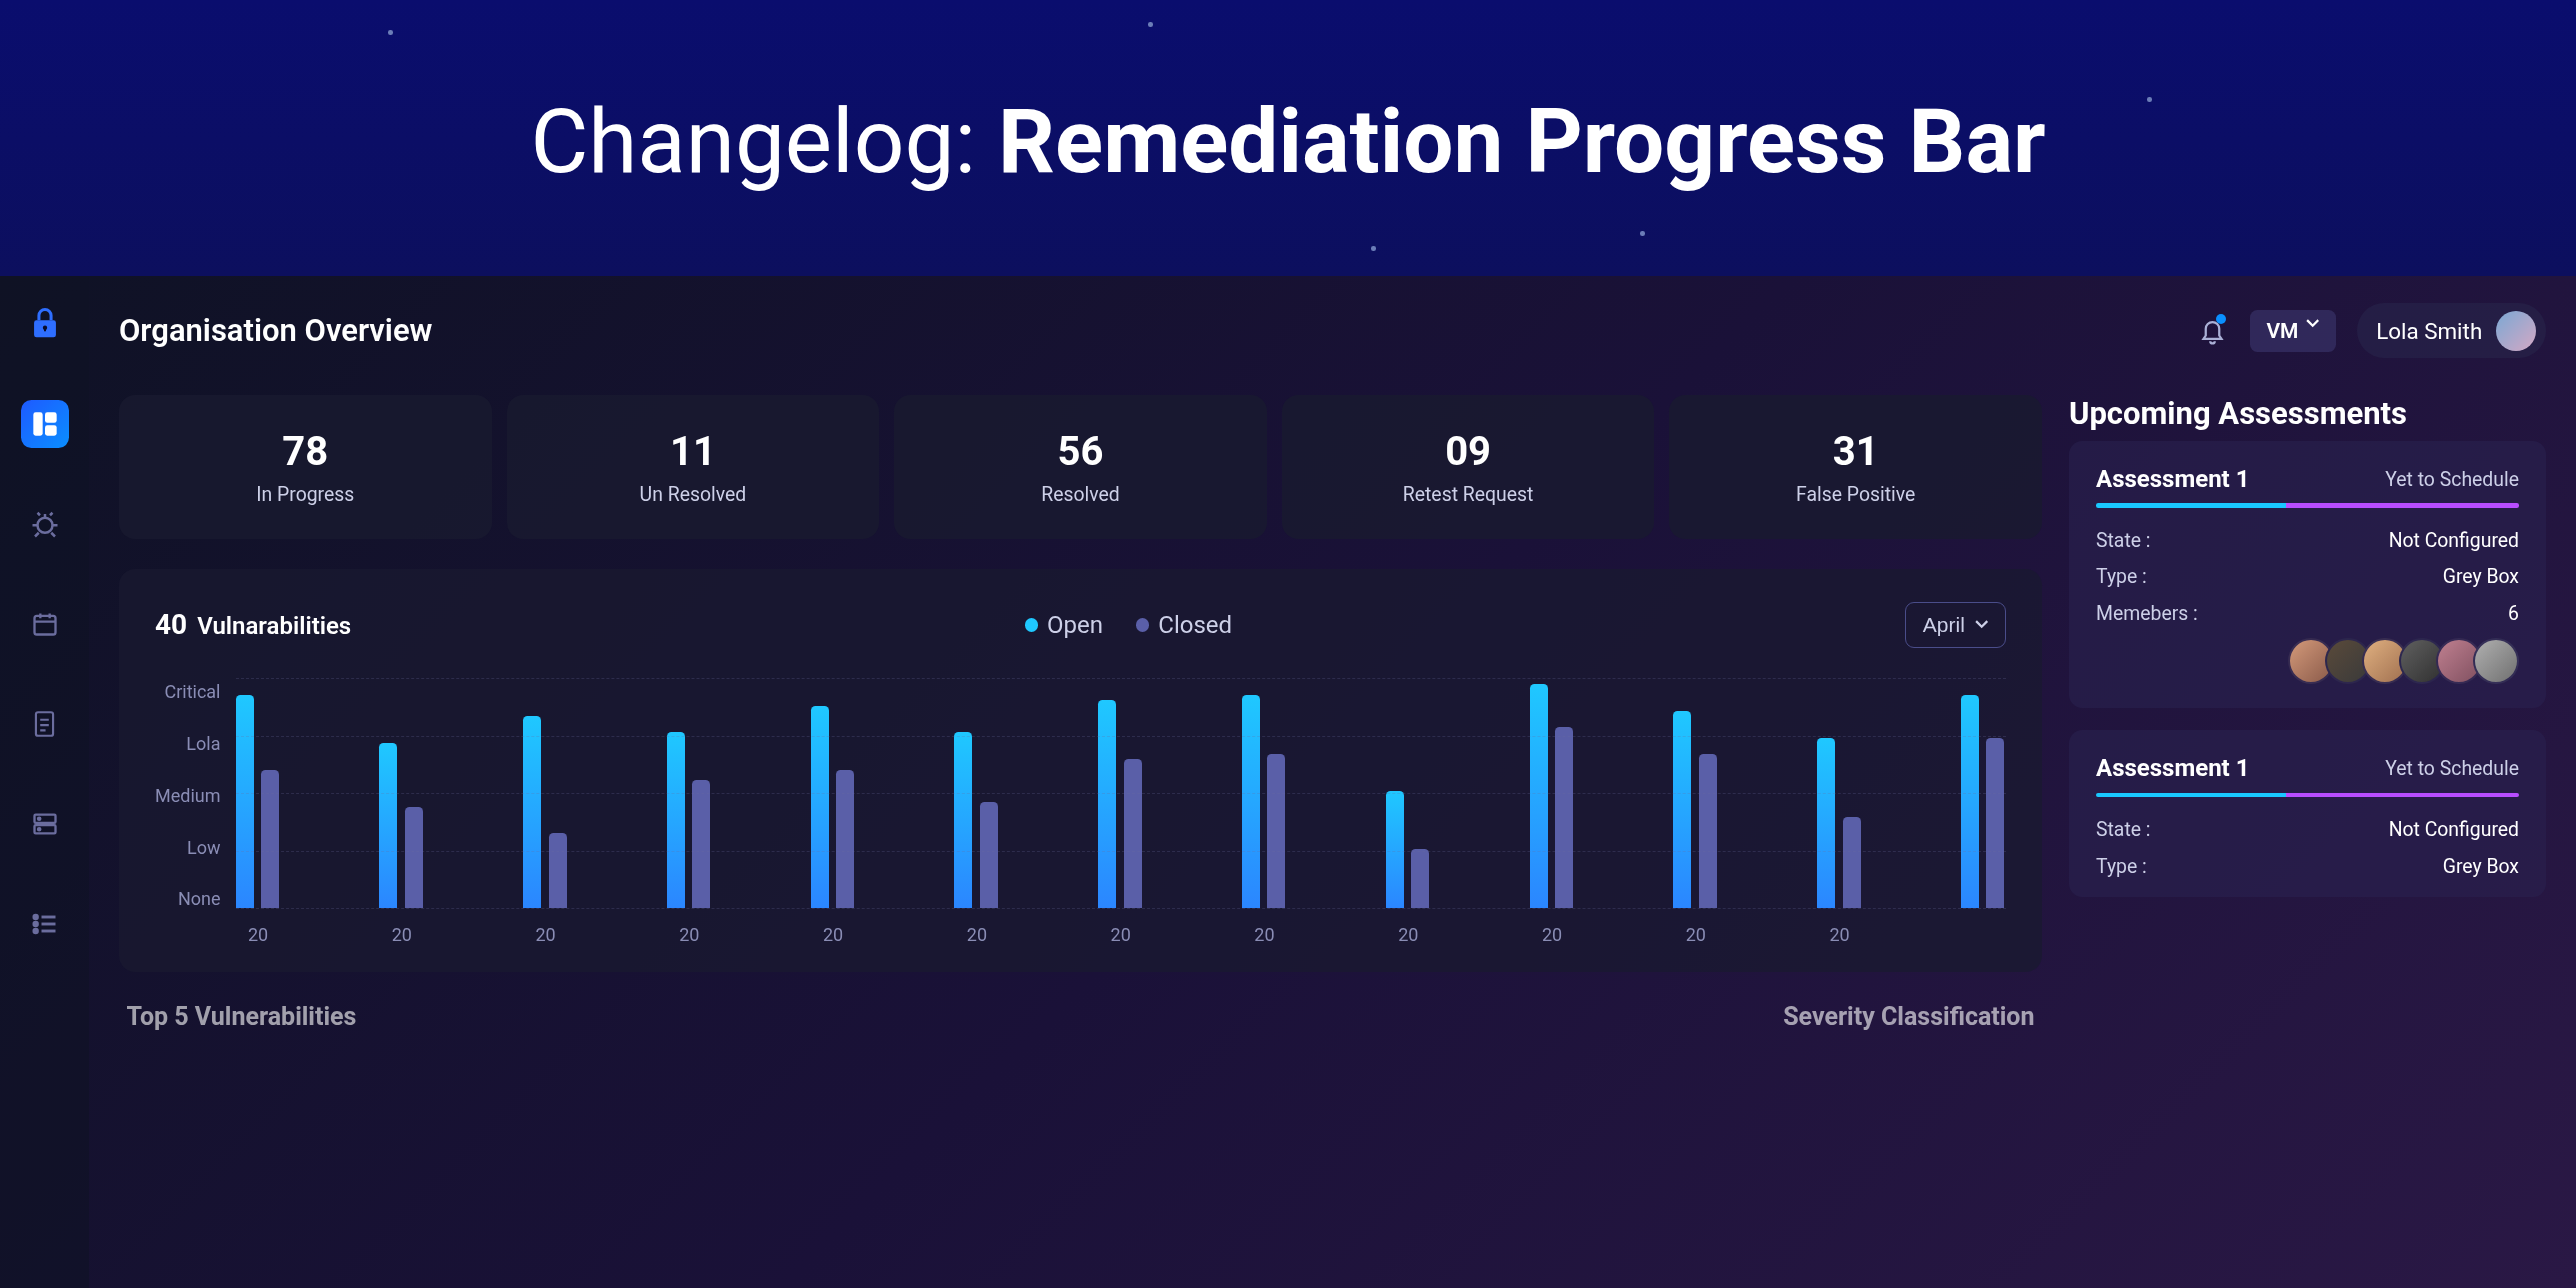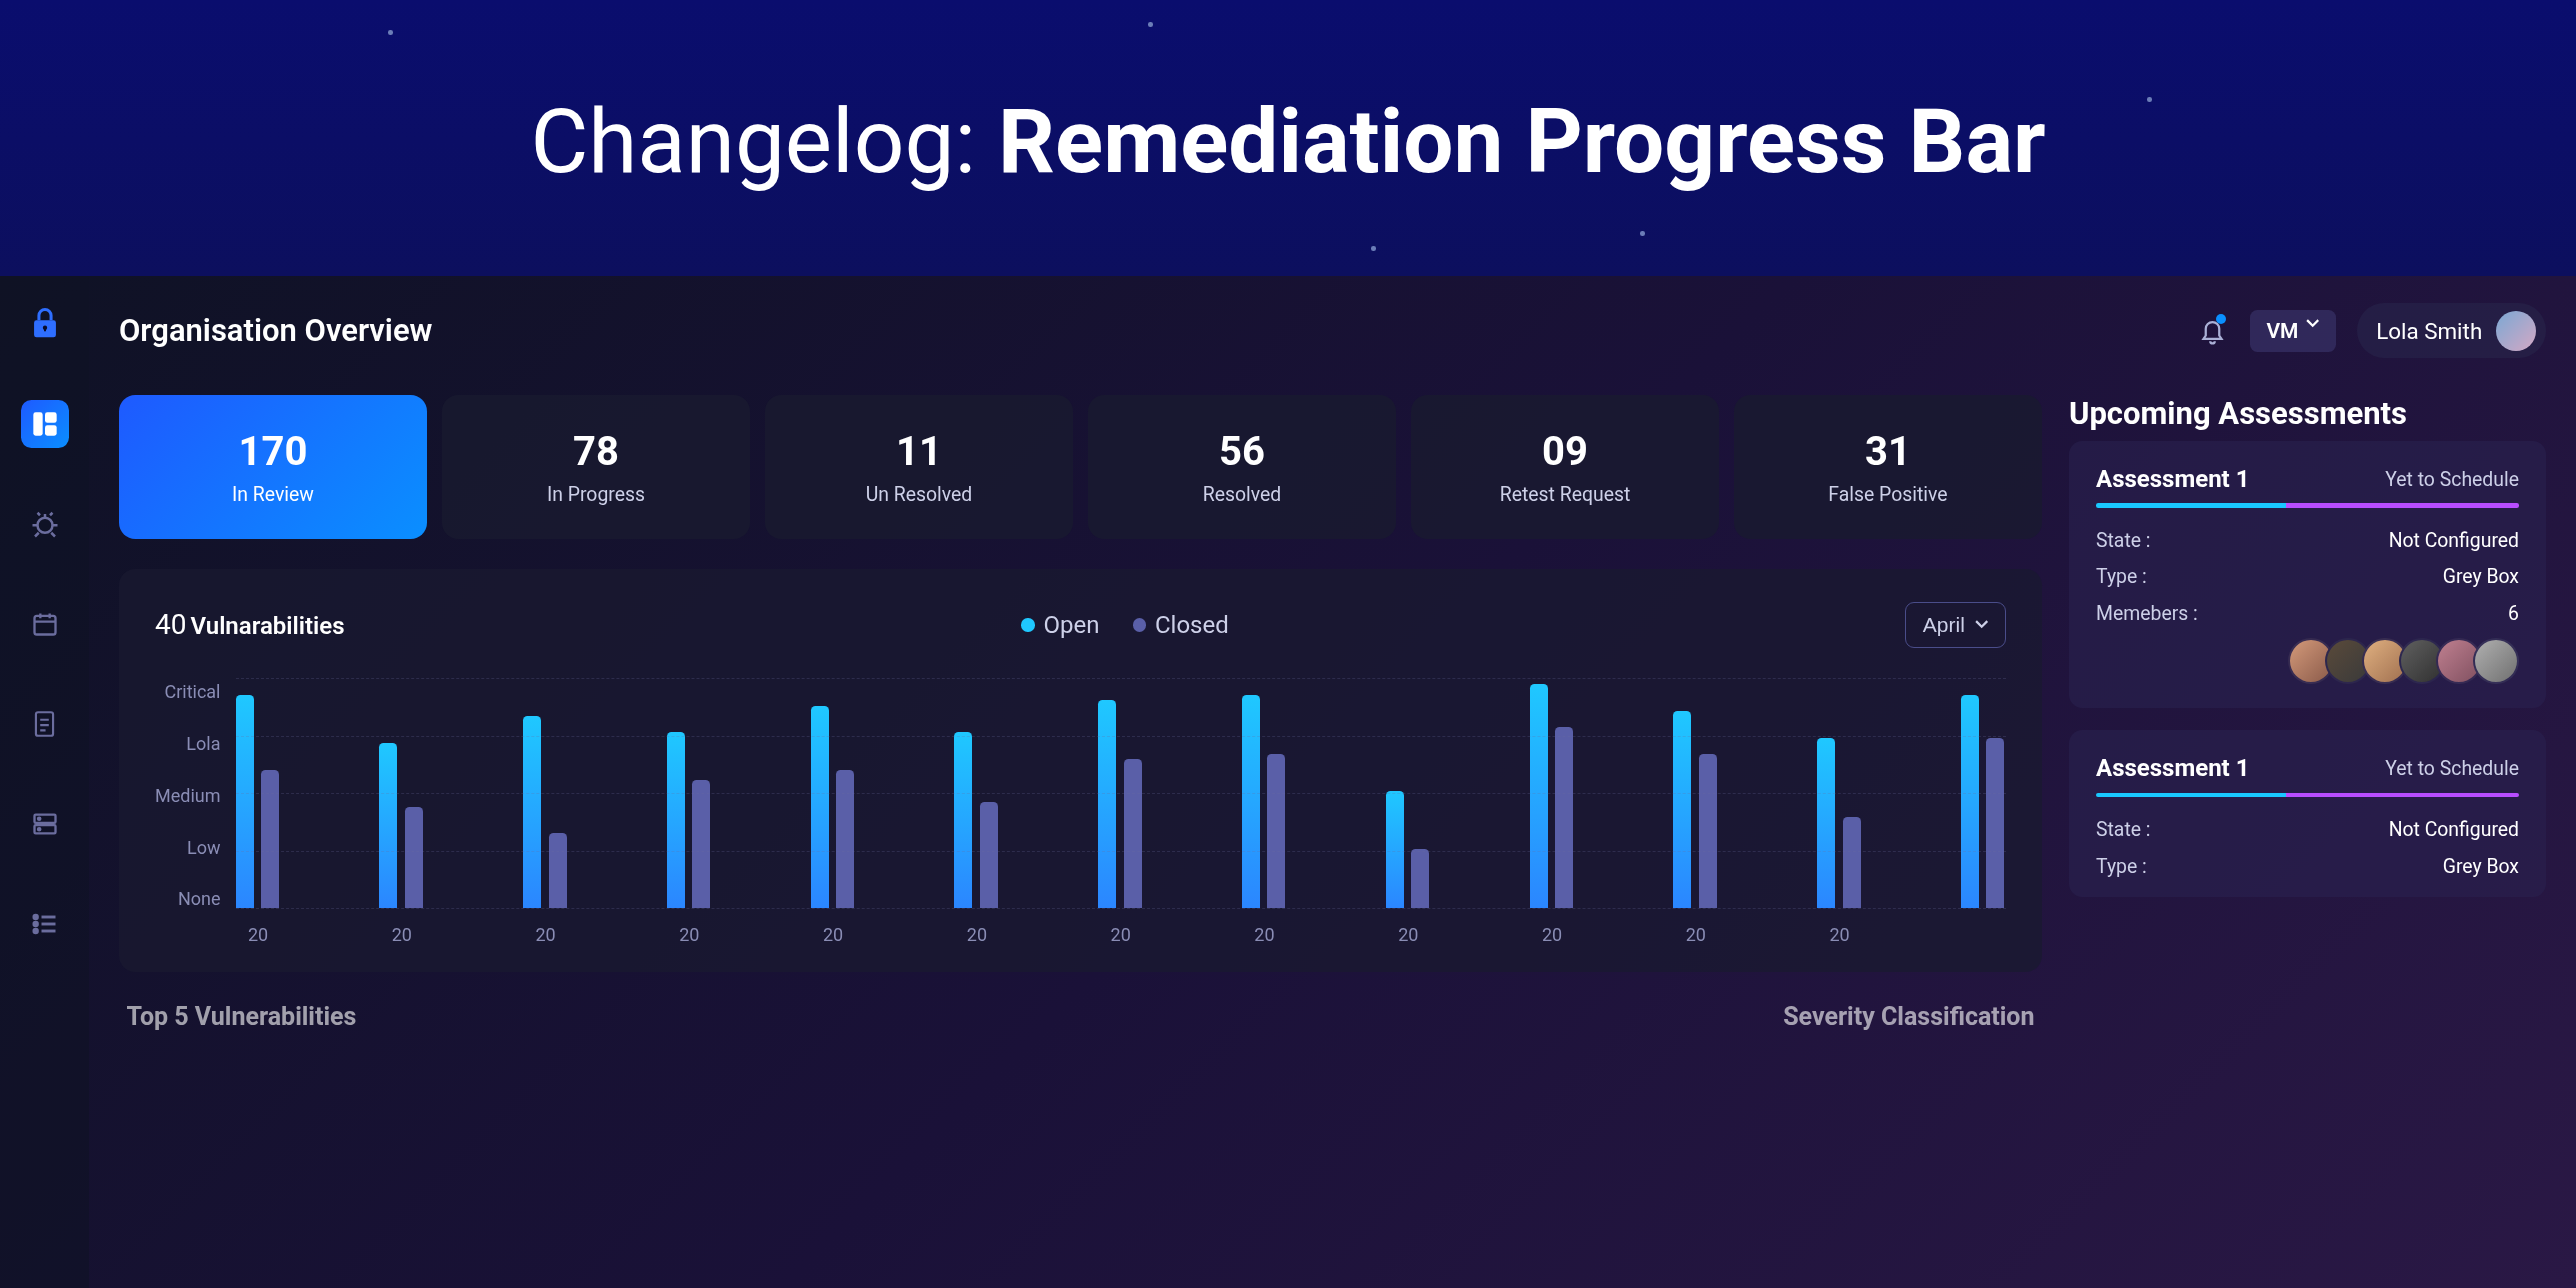--- a/index.html
+++ b/index.html
@@ -113,21 +113,21 @@
   .stat-card.active .stat-label { color: #fff; }
 
   .chart-card {
     background: rgba(25, 26, 48, 0.75);
     border-radius: 16.4px;
     padding: 33px 36px 27px 36px;
     margin-bottom: 30px;
   }
   .chart-header { display: flex; align-items: center; margin-bottom: 30px; }
   .chart-title { font-size: 24px; font-weight: 600; }
-  .chart-title .num { font-size: 28px; font-weight: 400; margin-right: 4px; text-align: right; }
+  .chart-title .num { font-size: 28px; font-weight: 700; margin-right: 10px; text-align: right; }
   .legend { display: flex; gap: 33px; margin: 0 auto; }
   .legend-item { display: flex; align-items: center; gap: 9px; font-size: 24px; color: #cdd0e8; }
   .legend-dot { width: 13.4px; height: 13.4px; border-radius: 50%; }
   .month-select {
     border: 1.5px solid #4a4d8a;
     border-radius: 9px;
     padding: 10.4px 16.4px;
     font-size: 21px;
     color: #cdd0e8;
     display: flex;
@@ -269,24 +269,20 @@
         <div class="user-pill">
           <span>Lola Smith</span>
           <span class="avatar-sm"></span>
         </div>
       </div>
     </div>
 
     <div class="content-row">
       <div class="content-left">
         <div class="stat-row" id="stat-row">
-            <div class="stat-card active">
-              <div class="stat-value">170</div>
-              <div class="stat-label">In Review</div>
-            </div>
             <div class="stat-card">
               <div class="stat-value">78</div>
               <div class="stat-label">In Progress</div>
             </div>
             <div class="stat-card">
               <div class="stat-value">11</div>
               <div class="stat-label">Un Resolved</div>
             </div>
             <div class="stat-card">
               <div class="stat-value">56</div>

